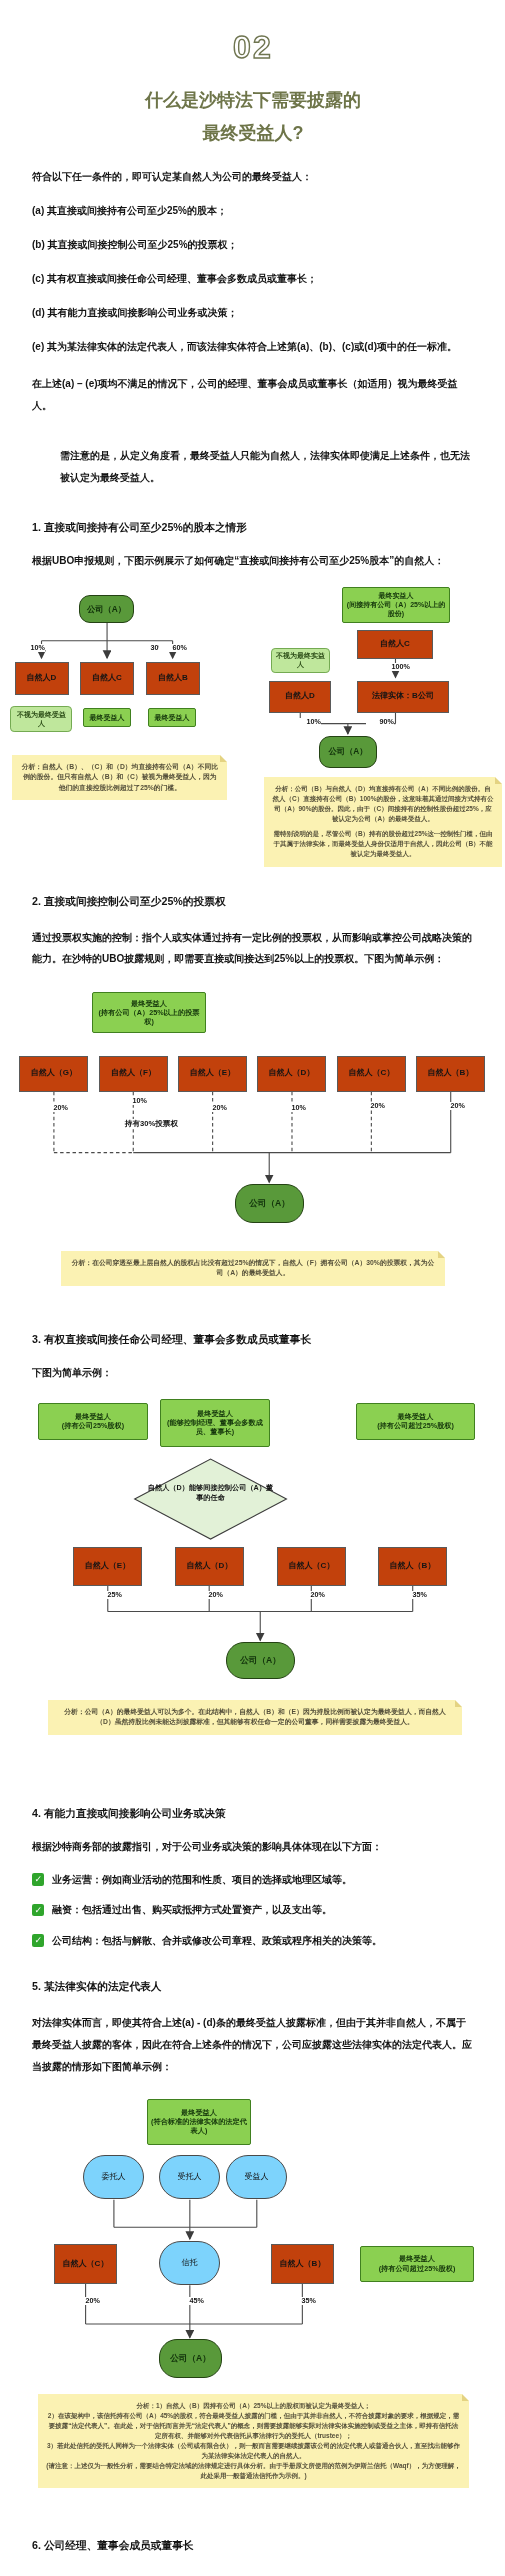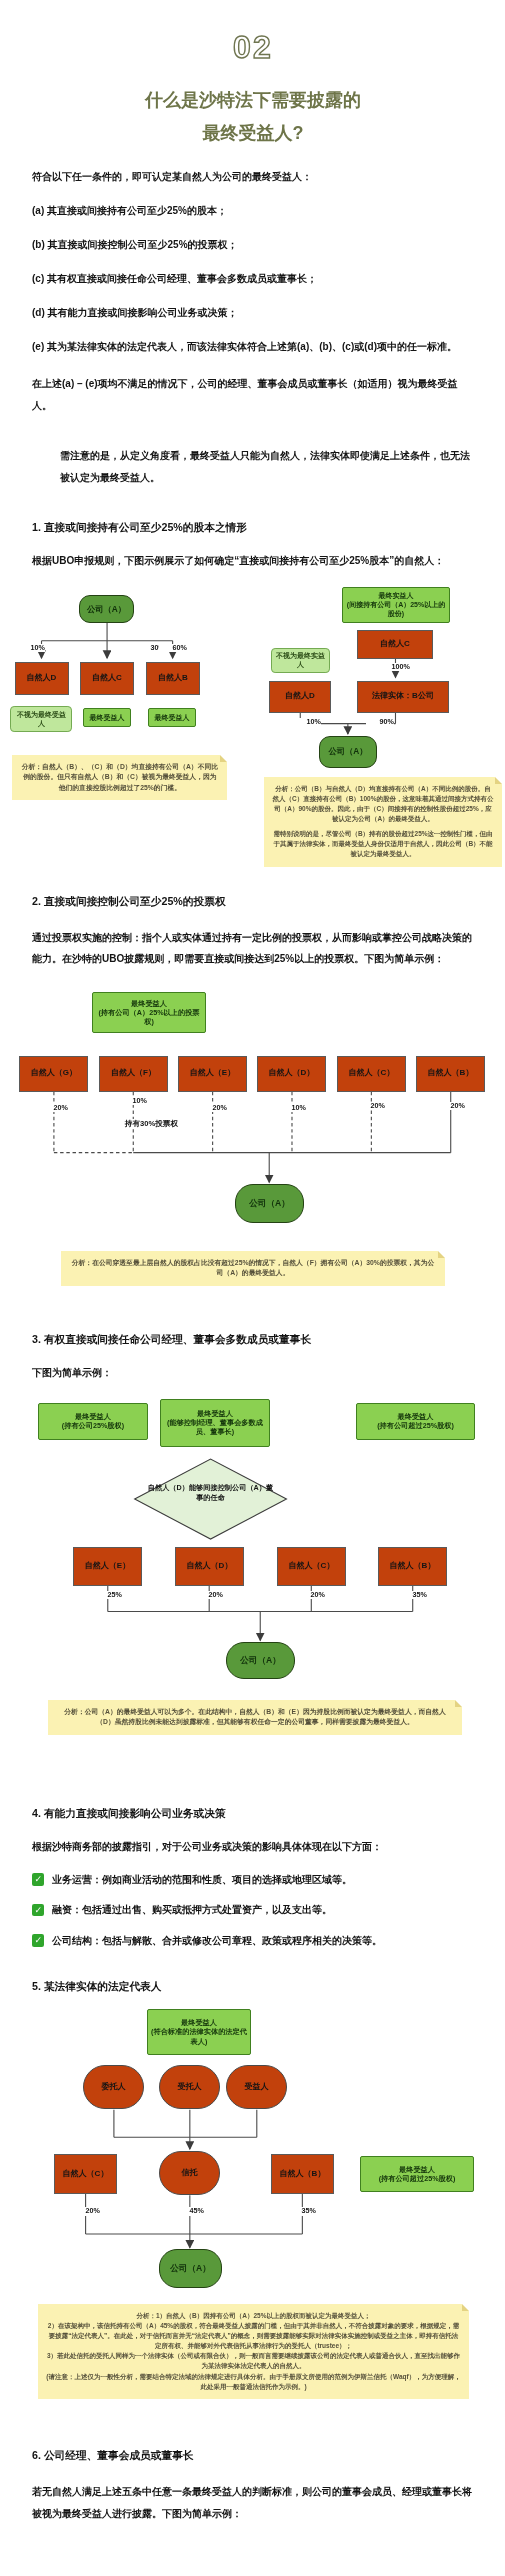--- a/index.html
+++ b/index.html
@@ -10,21 +10,21 @@
   
   .btxt{padding:0 32px;font-size:10px;font-weight:600;line-height:1.6;margin:18px 0;}
   .sec-head{padding:0 32px;font-size:10.7px;font-weight:800;margin:32px 0 12.4px;}
   
   .diagram{position:relative;width:506px;}
   .svg-layer{position:absolute;left:0;top:0;}
   .node{position:absolute;display:flex;flex-direction:column;align-items:center;justify-content:center;text-align:center;box-sizing:border-box;line-height:1.3;}
   .rect{background:#c2410c;border:1.1px solid #5a5a5a;font-size:8px;font-weight:600;}
   .pill{background:#59993a;border:1.2px solid #244214;border-radius:11px;color:#10300a;font-weight:700;font-size:8.3px;}
   .pill.big{border-radius:18px;font-size:8.6px;}
-  .capsule{background:#c2410c;border:1.1px solid #4a4a4a;border-radius:22px;font-size:8px;font-weight:700;}
+  .capsule{background:#7dd3fc;border:1.1px solid #4a4a4a;border-radius:22px;font-size:8px;font-weight:400;}
   .tagg{background:#8bd051;border:1.1px solid #40801f;border-radius:2px;font-size:7px;font-weight:700;color:#14360b;padding:1.4px 2.1px;}
   .tagl{background:#bfe79c;border:1.1px solid #74aa52;border-radius:4.1px;font-size:7px;font-weight:700;color:#2c4d17;padding:1.4px 2.1px;}
   .glabel,.tagg{border-color:#40801f;}
   .pct{position:absolute;font-size:7.2px;font-weight:600;text-align:right;background:#fff;z-index:3;line-height:1.2;}
   .note{position:absolute;background:#fbf2b3;color:#55503a;font-size:6.8px;line-height:1.55;padding:7px 8.3px;text-align:center;font-weight:600;box-sizing:border-box;z-index:2;}
   .note::before{content:'';position:absolute;top:0;right:0;border-top:7.6px solid #fff;border-left:7.6px solid #e4d382;}
   .diamond-text{position:absolute;font-size:7.2px;font-weight:600;text-align:center;z-index:2;}
   
   .chk{display:flex;gap:7.6px;align-items:flex-start;margin:16.6px 0;padding:0 32px;font-size:10px;font-weight:600;}
   .chk .cbox{width:12.4px;height:12.4px;background:#2fa52c;border-radius:2.1px;color:#fff;font-size:9px;line-height:12.4px;text-align:center;flex:none;margin-top:0.7px;font-weight:700;}
@@ -200,20 +200,21 @@
   <div class="chk">
     <span class="cbox">✓</span>
     <span>融资：包括通过出售、购买或抵押方式处置资产，以及支出等。</span>
   </div>
   <div class="chk">
     <span class="cbox">✓</span>
     <span>公司结构：包括与解散、合并或修改公司章程、政策或程序相关的决策等。</span>
   </div>
 
   <div class="sec-head">5. 某法律实体的法定代表人</div>
+  <p class="btxt" style="line-height:2.2;">对法律实体而言，即使其符合上述(a) - (d)条的最终受益人披露标准，但由于其并非自然人，不属于最终受益人披露的客体，因此在符合上述条件的情况下，公司应披露这些法律实体的法定代表人。应当披露的情形如下图简单示例：</p>
 
   <div class="diagram" style="height:411px;">
     <svg class="svg-layer" width="506" height="411" viewBox="0 0 733 595">
       <defs>
           <marker id="m5" markerWidth="9" markerHeight="9" refX="7" refY="4" orient="auto">
             <path d="M0,0 L8,4 L0,8 z" fill="#3c3c3c"></path>
           </marker>
         </defs>
       <g stroke="#4a4a4a" stroke-width="1.6" fill="none">
         <line x1="165" y1="150" x2="165" y2="190"></line>

